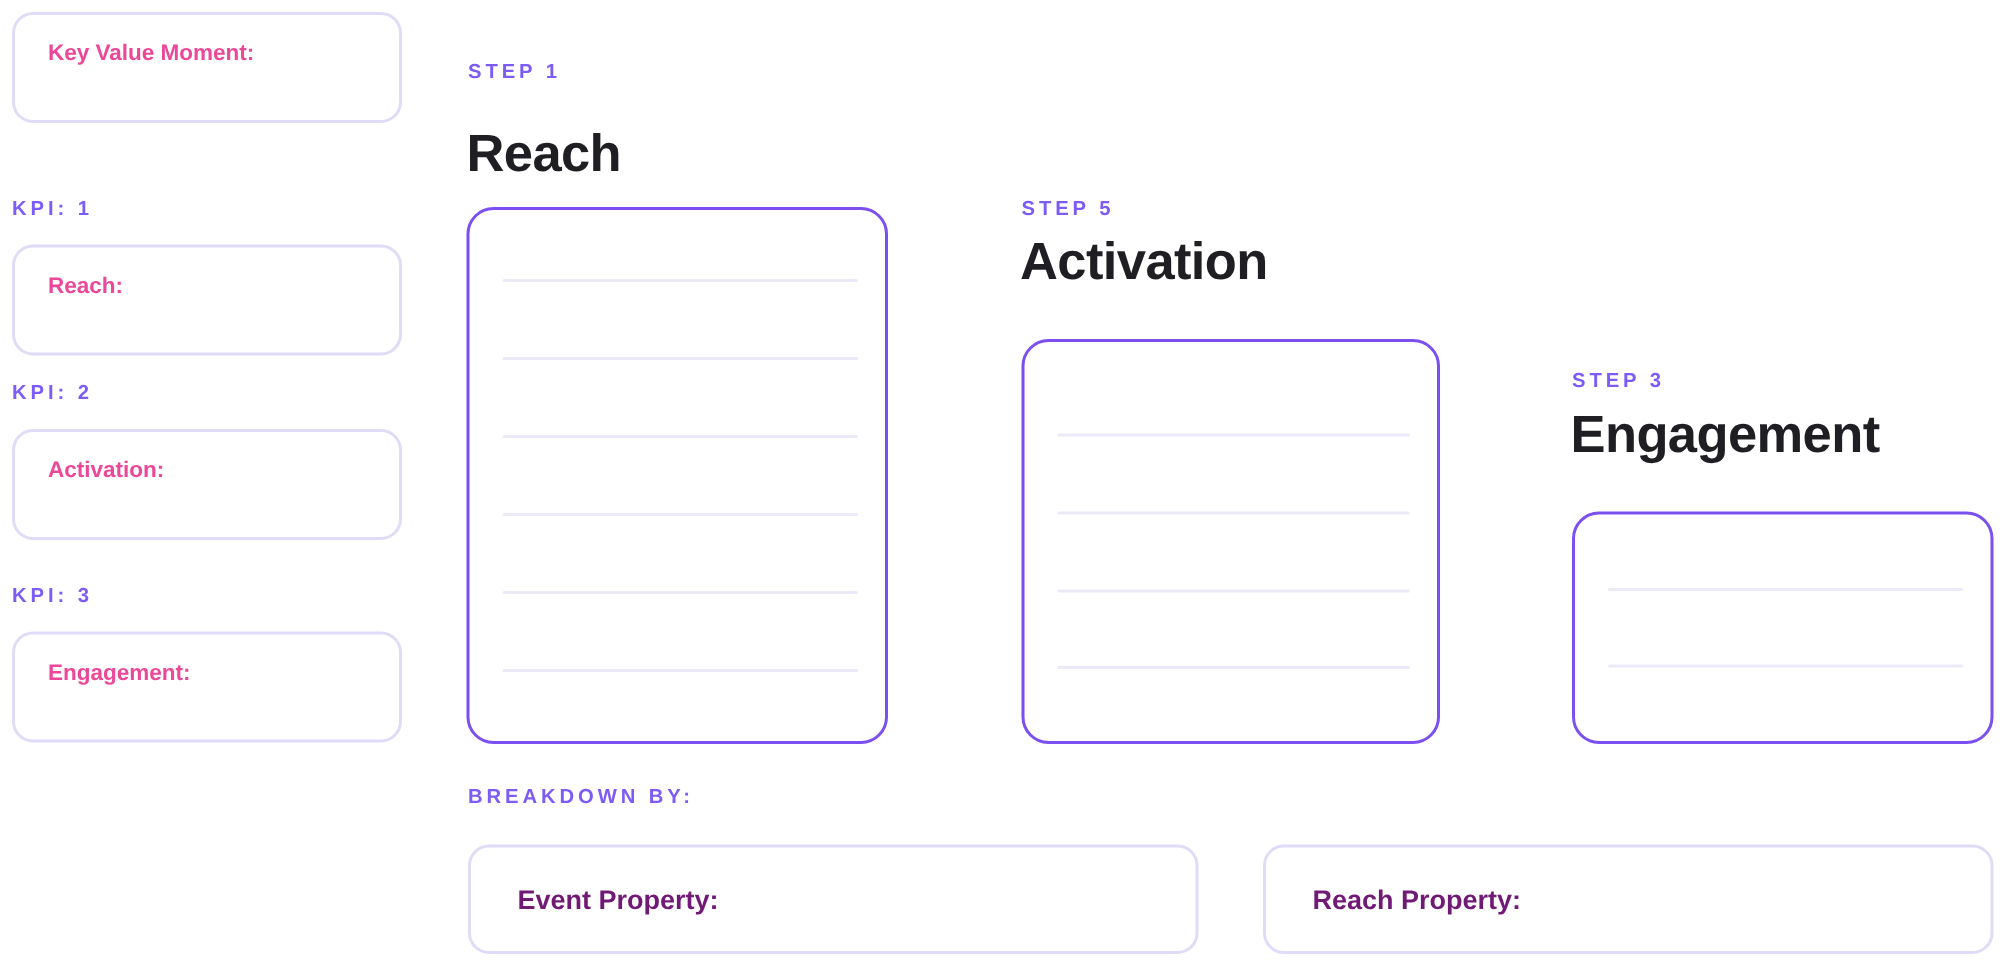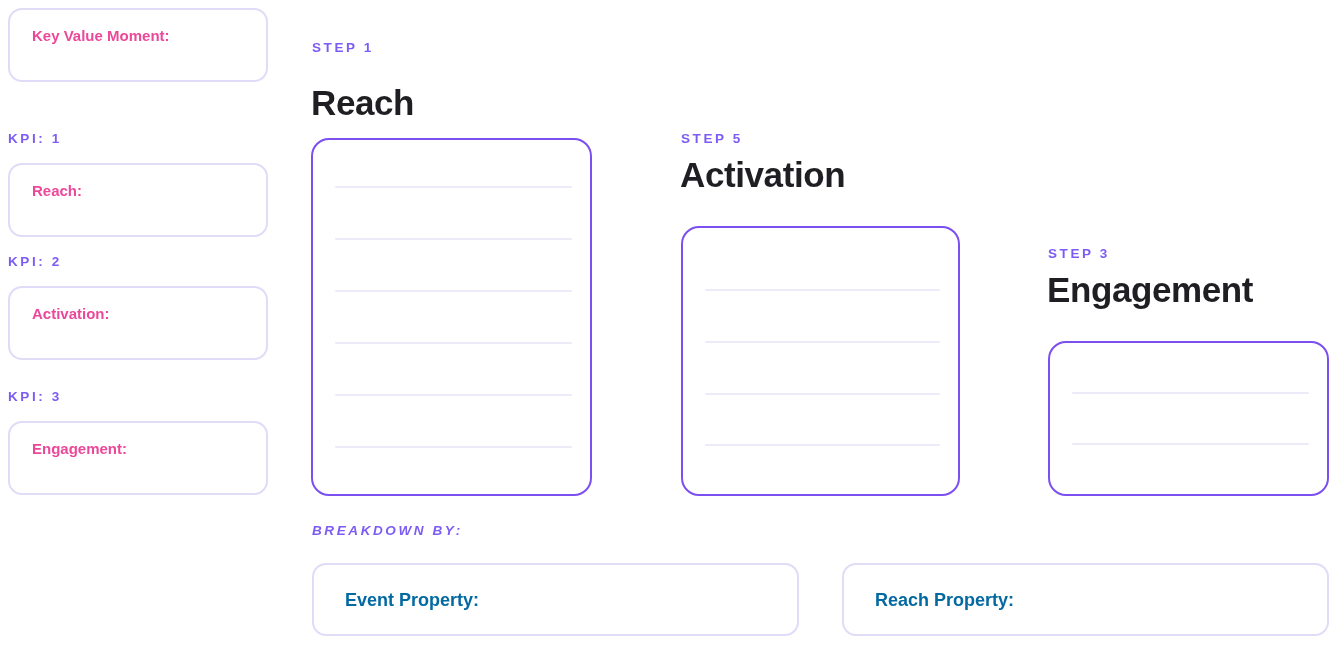--- a/index.html
+++ b/index.html
@@ -77,21 +77,21 @@
     border-radius: 14px;
     background: #ffffff;
   }
   .prop-card-label {
     position: absolute;
     left: 31px;
     top: 50%;
     transform: translateY(-50%);
     font-size: 18px;
     font-weight: 700;
-    color: #0369a1;
+    color: #701a75;
     line-height: 1;
     white-space: nowrap;
   }
 </style>
 </head>
 <body>
 
 <div class="abs kpi-card" style="left:8px; top:8px; width:260px; height:74px;">
   <span class="kpi-card-label">Key Value Moment:</span>
 </div>
@@ -134,21 +134,21 @@
 </div>
 
 <div class="abs eyebrow" style="left:1048px; top:247px;">STEP 3</div>
 <div class="abs step-title" style="left:1047px; top:272px;">Engagement</div>
 
 <div class="abs step-card" style="left:1048px; top:341px; width:281px; height:155px;">
   <div class="rule" style="left:22px; top:49px;  width:237px;"></div>
   <div class="rule" style="left:22px; top:100px; width:237px;"></div>
 </div>
 
-<div class="abs eyebrow" style="left:312px; top:524px;font-style:italic;">BREAKDOWN BY:</div>
+<div class="abs eyebrow" style="left:312px; top:524px;">BREAKDOWN BY:</div>
 
 <div class="abs prop-card" style="left:312px; top:563px; width:487px; height:73px;">
   <span class="prop-card-label">Event Property:</span>
 </div>
 
 <div class="abs prop-card" style="left:842px; top:563px; width:487px; height:73px;">
   <span class="prop-card-label">Reach Property:</span>
 </div>
 
 </body></html>

